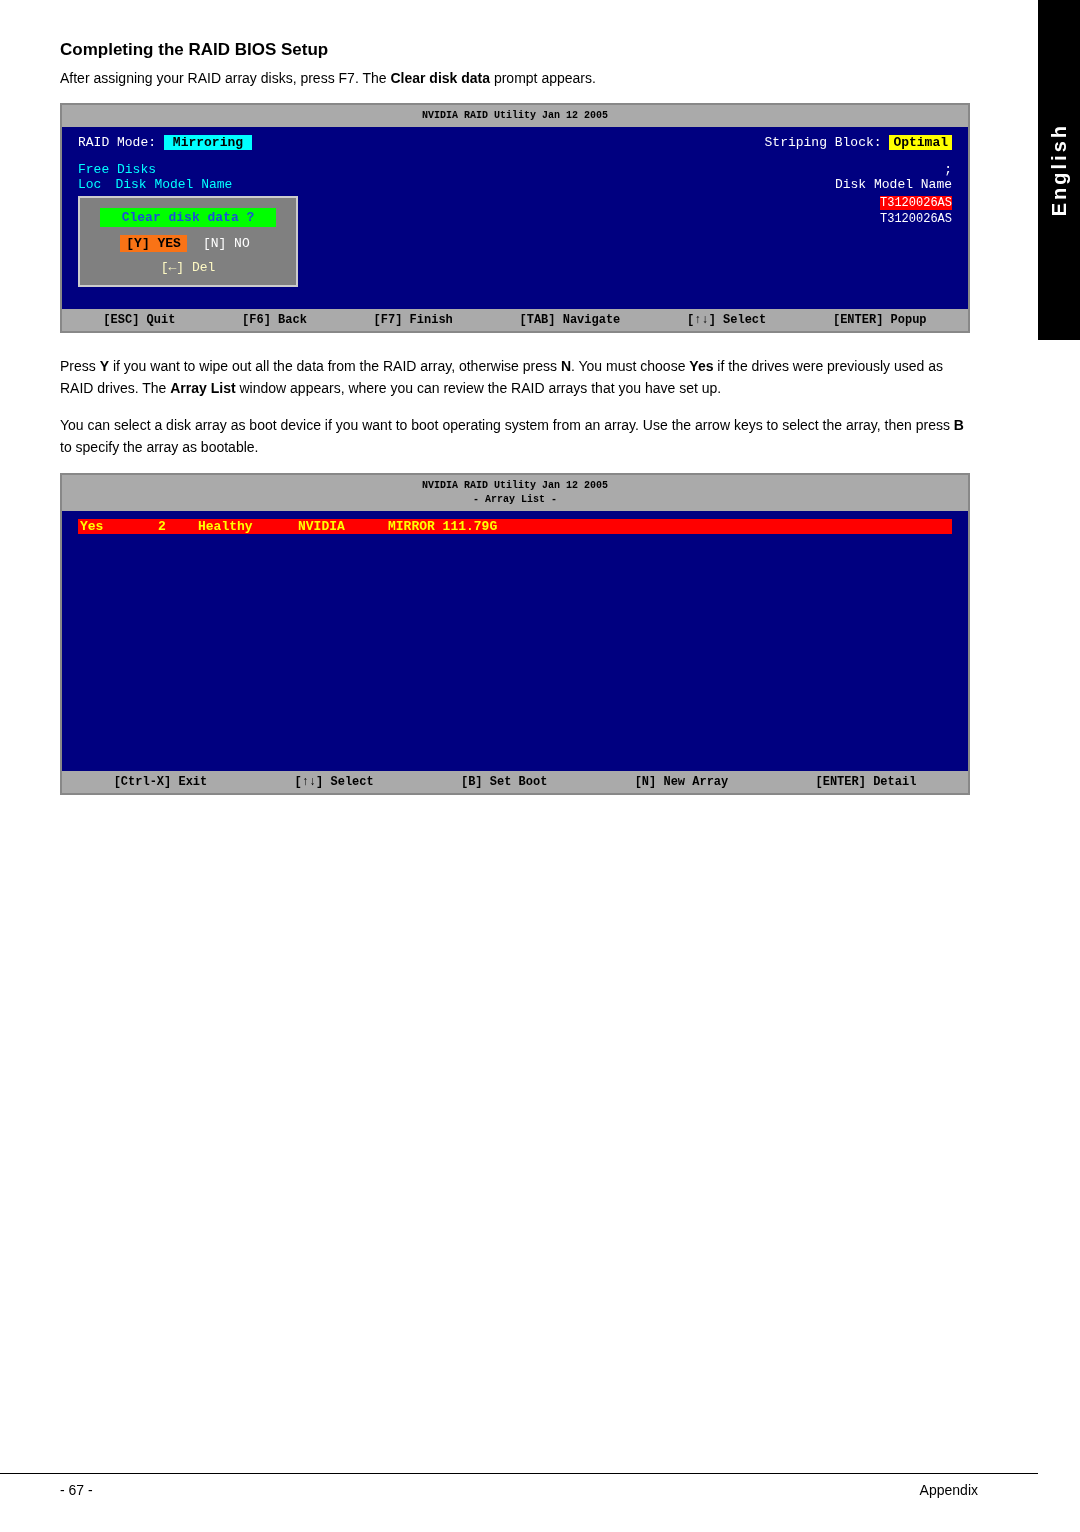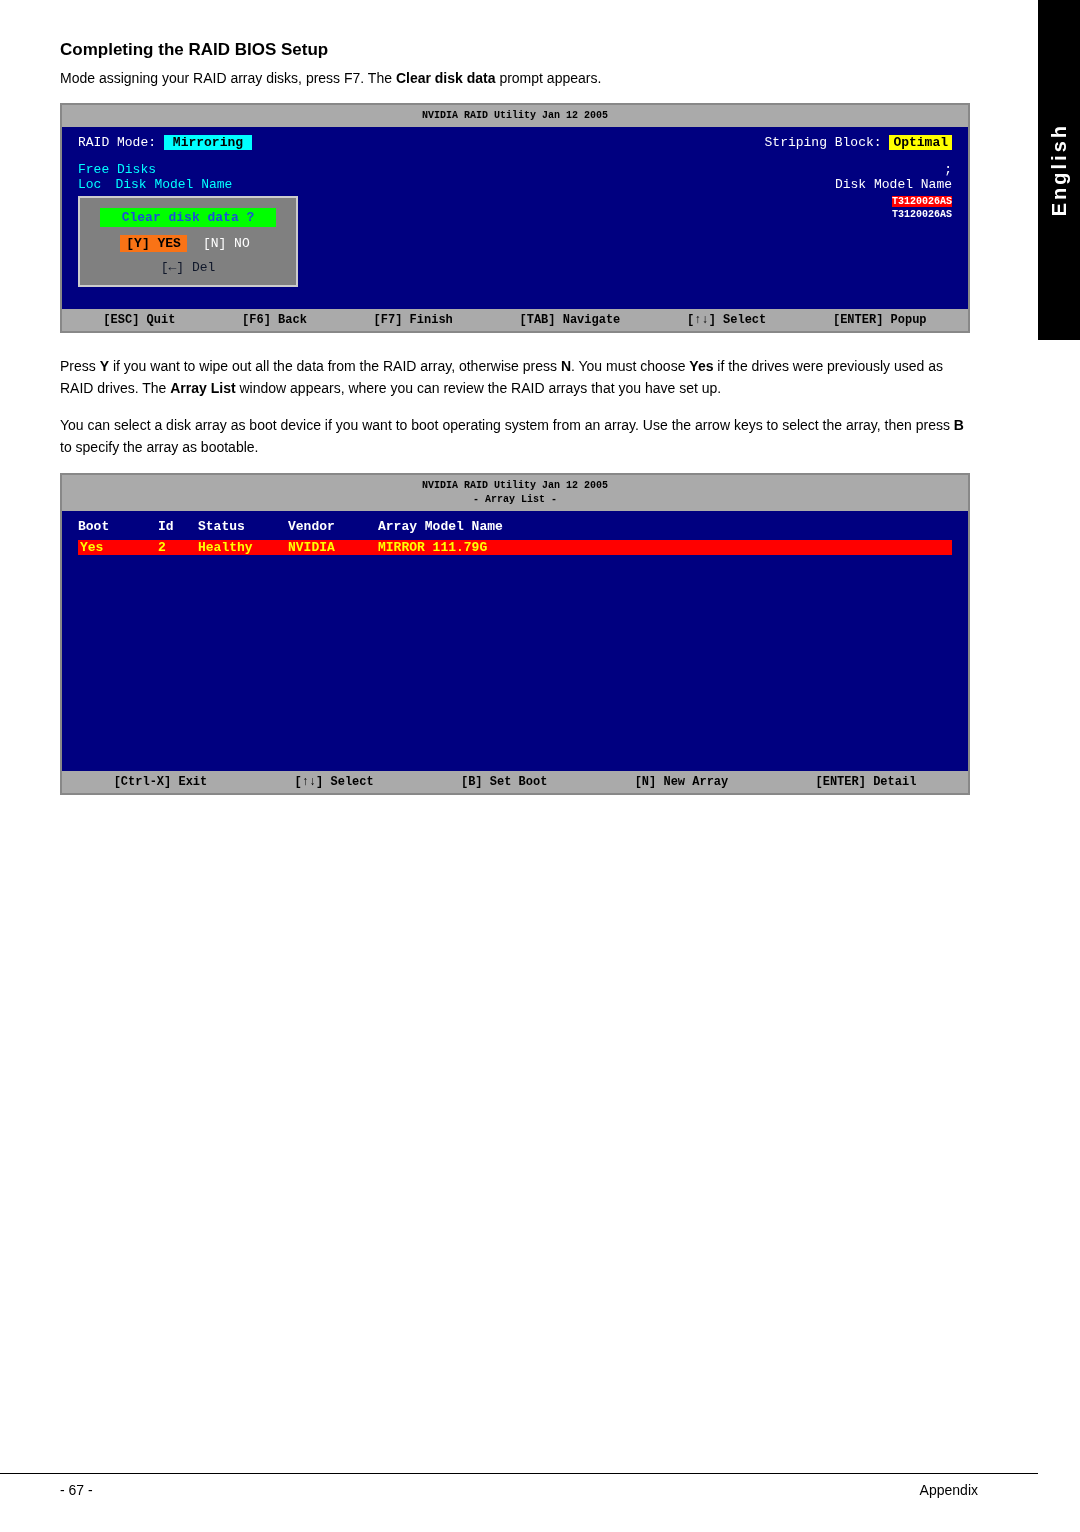--- a/index.html
+++ b/index.html
@@ -133,21 +133,21 @@
       color: #000;
       padding: 1px 6px;
       font-weight: bold;
     }
     .popup-no {
       color: #fff;
       padding: 1px 6px;
     }
 
     .popup-del {
-      color: #0f172a;
+      color: #fef9c3;
       margin-top: 4px;
     }
 
     .bios-disk-red {
       background: #ff0000;
       color: #fff;
       display: block;
       margin-bottom: 2px;
     }
 
@@ -200,21 +200,21 @@
       display: flex;
       gap: 0;
       background: #ff0000;
       color: #ffff00;
       font-weight: bold;
       margin-bottom: 4px;
     }
 
     .bios-table-row .col-boot { width: 80px; padding-left: 2px; }
     .bios-table-row .col-id { width: 40px; }
-    .bios-table-row .col-status { width: 90px; border-radius: 6px; }
+    .bios-table-row .col-status { width: 100px; border-radius: 6px; }
     .bios-table-row .col-vendor { width: 90px; }
     .bios-table-row .col-name { flex: 1; }
 
     
     .page-footer {
       position: absolute;
       bottom: 30px;
       left: 0;
       right: 42px;
       display: flex;
@@ -243,21 +243,21 @@
 
 <div class="english-tab">
   <span>English</span>
 </div>
 
 <div class="main-content">
 
   <div class="section-heading">Completing the RAID BIOS Setup</div>
 
   <p class="intro-text">
-    <span>Mode assigning your RAID array disks, press F7. The </span><b>Clear disk data</b><span> prompt appears.</span>
+    <span>After assigning your RAID array disks, press F7. The </span><b>Clear disk data</b><span> prompt appears.</span>
   </p>
 
   <div class="bios-box">
 
     <div class="bios-title-bar">
       <div>NVIDIA RAID Utility   Jan 12 2005</div>
     </div>
 
     <div class="bios-body">
 
@@ -292,21 +292,21 @@
           <div class="bios-popup">
             <div class="popup-title">Clear disk data ?</div>
             <div class="popup-options">
               <span class="popup-yes">[Y] YES</span>
               <span class="popup-no">[N] NO</span>
             </div>
             <div class="popup-del">[←] Del</div>
           </div>
         </div>
         
-        <div style="position:absolute; right:0; top:0; font-family:'Courier New',monospace; font-size:10px;font-weight:bold;">
+        <div style="position:absolute; right:0; top:0; font-family:'Courier New',monospace; font-size:12px;">
           <span class="bios-disk-red">T3120026AS</span>
           <span style="color:#fff; display:block;">T3120026AS</span>
         </div>
       </div>
 
       <div class="bios-spacer"></div>
     </div>
 
     <div class="bios-statusbar">
       <span>[ESC] Quit</span>
@@ -328,27 +328,20 @@
 
   <div class="bios-box">
 
     <div class="bios-title-bar">
       <div>NVIDIA RAID Utility   Jan 12 2005</div>
       <div>- Array List -</div>
     </div>
 
     <div class="bios-array-body">
 
-      <div class="bios-table-header">
-        <div class="col-boot">Boot</div>
-        <div class="col-id">Id</div>
-        <div class="col-status">Status</div>
-        <div class="col-vendor">Vendor</div>
-        <div class="col-name">Array Model Name</div>
-      </div>
 
       <div class="bios-table-row">
         <div class="col-boot">Yes</div>
         <div class="col-id">2</div>
         <div class="col-status">Healthy</div>
         <div class="col-vendor">NVIDIA</div>
         <div class="col-name">MIRROR  111.79G</div>
       </div>
     </div>
 

